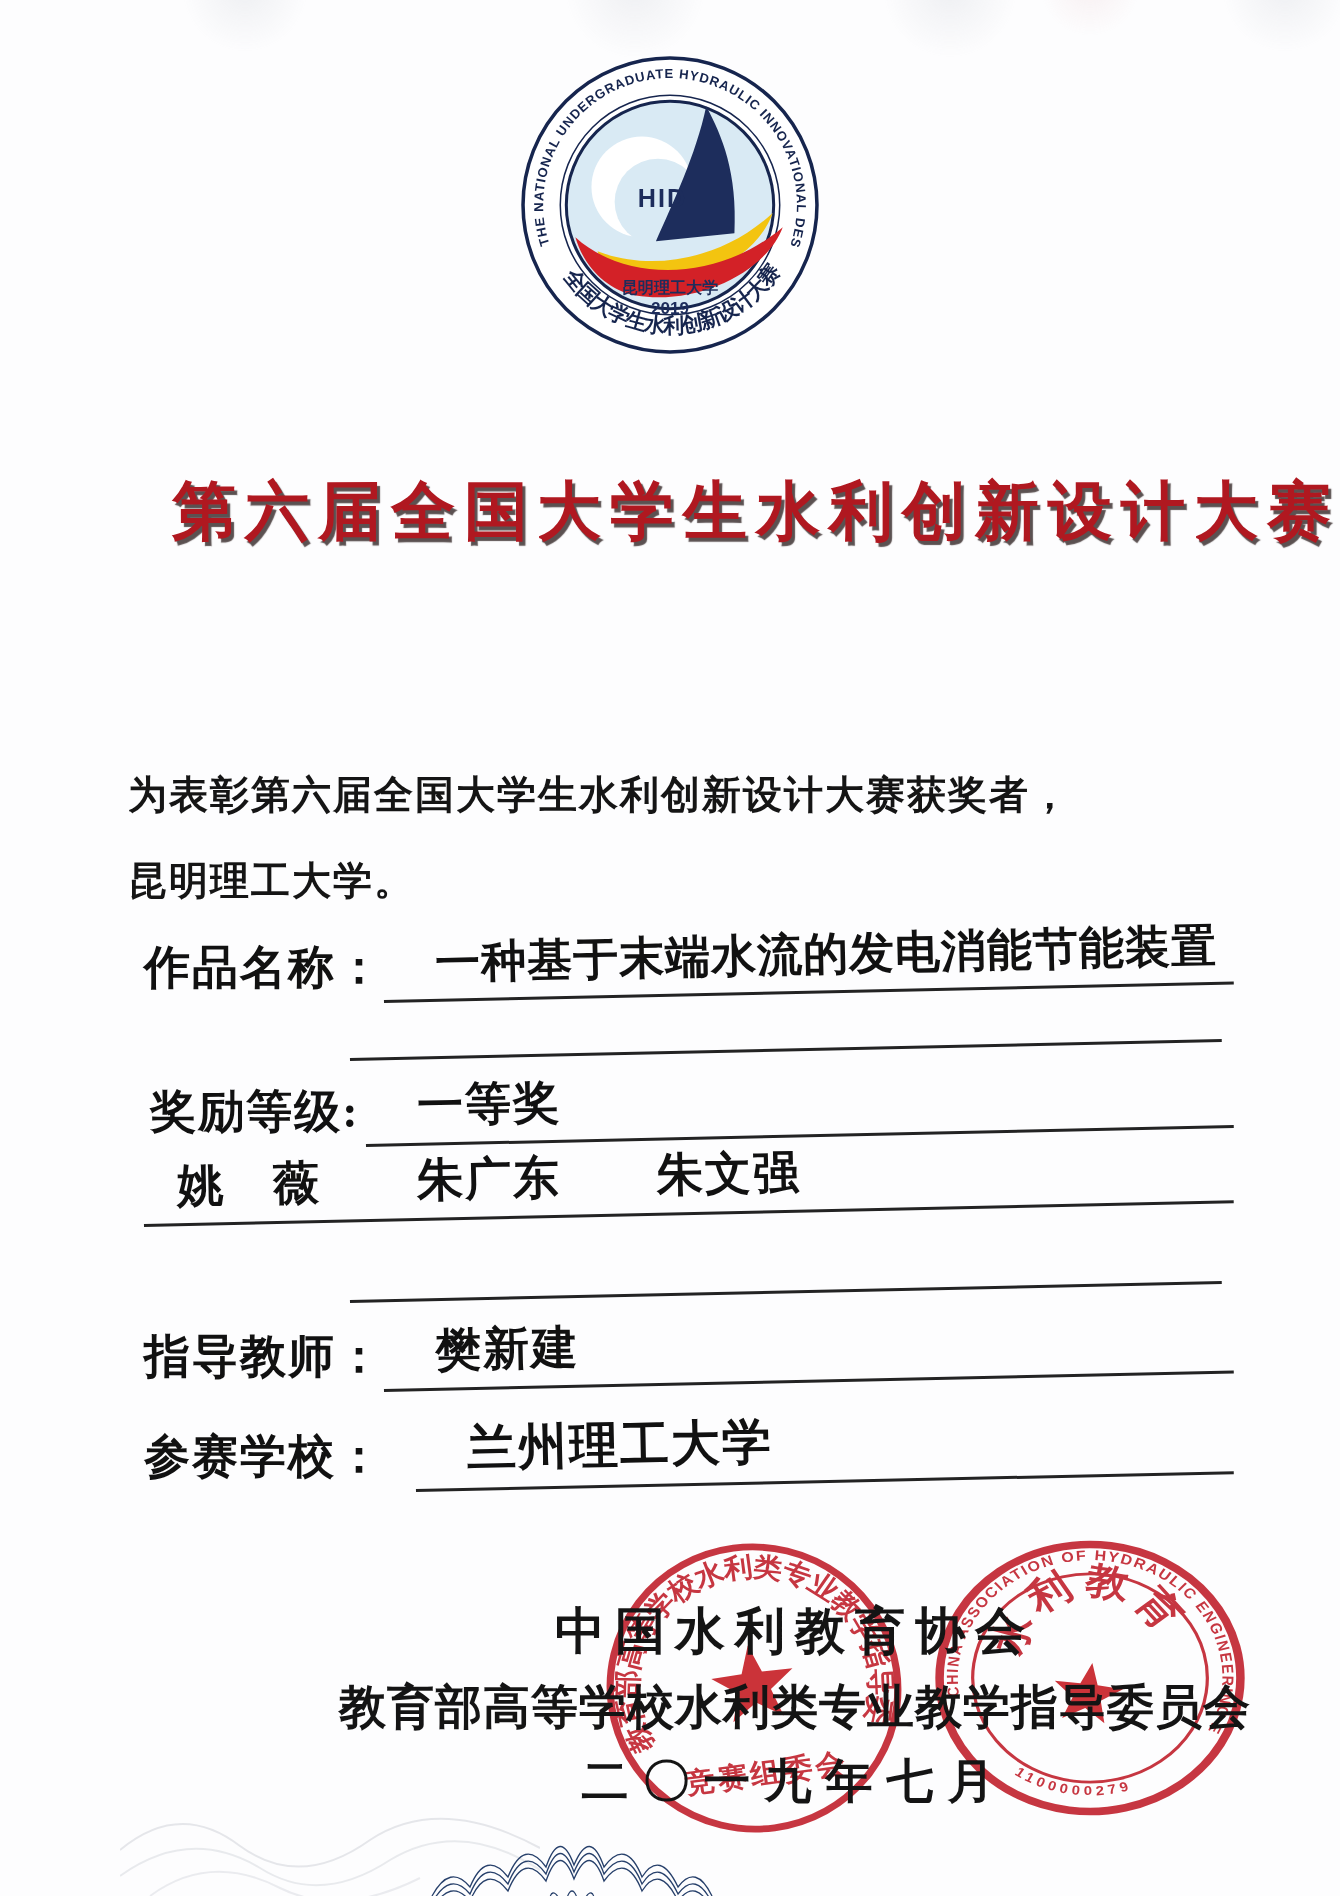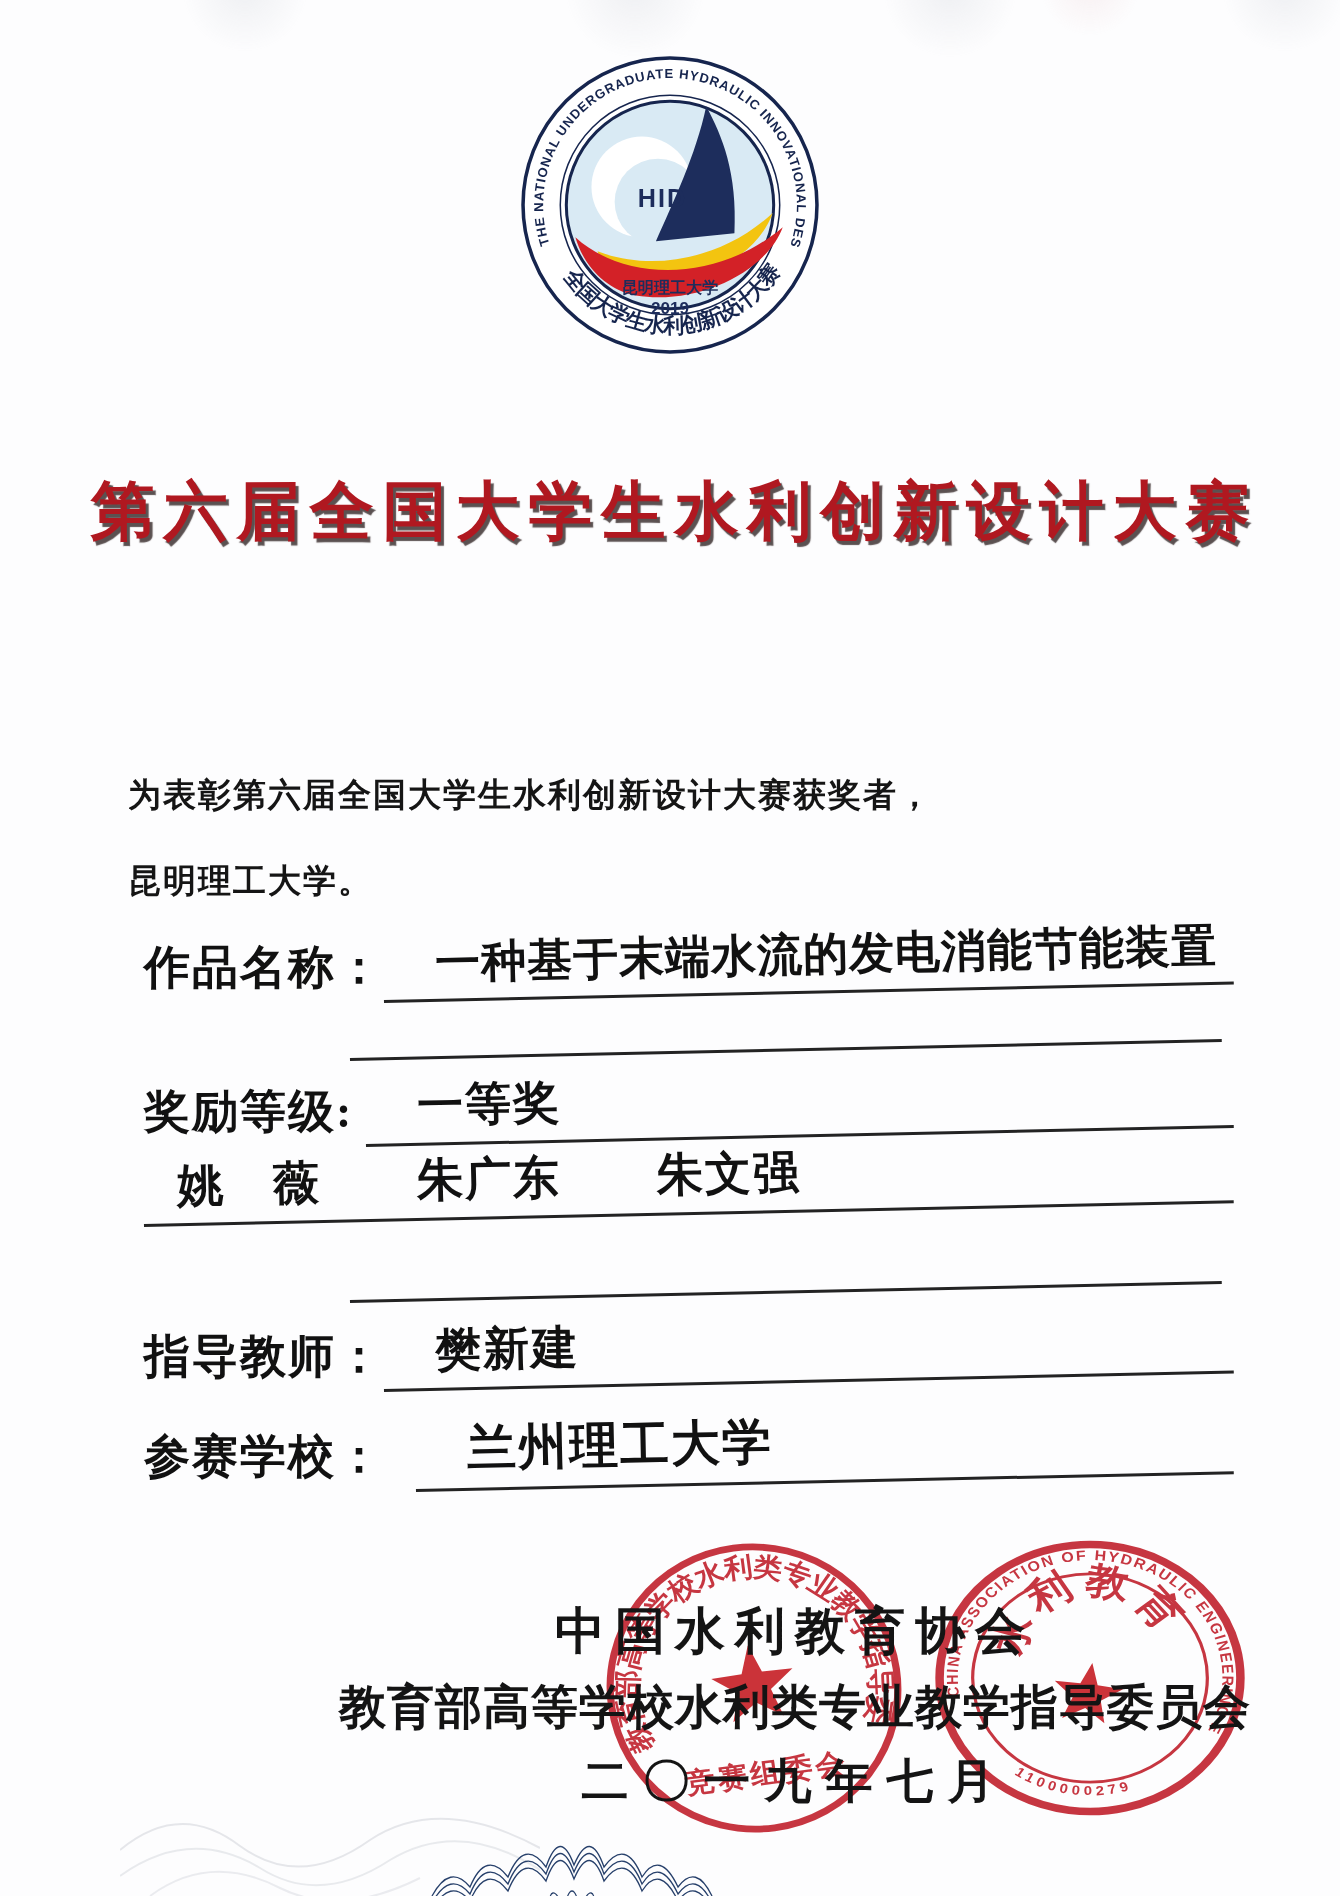--- a/index.html
+++ b/index.html
@@ -8,35 +8,35 @@
     background:#fdfdfe;
     font-family:"Liberation Serif", serif;
   }
   
   .wm{position:absolute;border-radius:50%;
       background:radial-gradient(circle at 50% 40%, rgba(185,190,200,0.55), rgba(255,255,255,0) 68%);
       opacity:.38;filter:blur(1px);}
   .wm.pink{background:radial-gradient(circle at 50% 40%, rgba(225,185,190,0.5), rgba(255,255,255,0) 68%);}
   .logo-wrap{position:absolute;left:50%;top:54px;transform:translateX(-50%);width:302px;height:302px;}
   .title1{
-    position:absolute;top:468px;left:0;width:100%;text-align:center;
+    position:absolute;top:468px;left:0;width:100%;text-align:right;
     font-family:"Liberation Sans", sans-serif;font-weight:900;
     font-size:64px;letter-spacing:9px;text-indent:9px;color:#b01820;
     text-shadow:3px 4px 1px rgba(45,32,32,.78);
     white-space:nowrap;
   }
   .title2{
     position:absolute;top:564px;left:0;width:100%;text-align:center;
     font-family:"Liberation Sans", sans-serif;font-weight:900;
     font-size:120px;letter-spacing:56px;text-indent:56px;color:#e42a2b;
     text-shadow:0 0 2px #ffffff,2px 2px 0 #ffffff,-2px 2px 0 #ffffff,8px 10px 1px rgba(55,52,52,.88);
     white-space:nowrap;
   }
   .bodytext{position:absolute;left:128px;top:752px;width:1110px;color:#151515;}
-  .bodytext p{margin:0;font-size:33px;font-weight:700;line-height:86px;letter-spacing:2px;white-space:nowrap;}
+  .bodytext p{margin:0;font-size:39px;font-weight:700;line-height:86px;letter-spacing:2px;white-space:nowrap;}
   .frow{position:absolute;left:144px;width:1090px;height:64px;display:flex;align-items:flex-end;}
   .flabel{
     flex:0 0 222px;font-size:46px;font-weight:700;color:#111;
     letter-spacing:2px;white-space:nowrap;padding-bottom:4px;
   }
   .fline{
     position:relative;flex:1 1 auto;height:100%;
     border-bottom:3px solid #232323;
     transform:rotate(-1.25deg);transform-origin:left bottom;
   }
@@ -112,21 +112,21 @@
   </div>
 
   <div class="frow" style="top:939px;">
     <div class="flabel">作品名称：</div>
     <div class="fline">
       <span class="fvalue" style="font-size:45px;letter-spacing:1px;">一种基于末端水流的发电消能节能装置</span>
     </div>
   </div>
   <div class="blank-line" style="top:1058px;"></div>
 
-  <div class="frow" style="top:1083px;">
+  <div class="frow" style="top:1083px;text-align:center;">
     <div class="flabel">奖励等级:</div>
     <div class="fline">
       <span class="fvalue">一等奖</span>
     </div>
   </div>
 
   <div class="frow" style="top:1163px;">
     <div class="fline">
       <span class="fvalue" style="left:34px;">姚　薇　　朱广东　　朱文强</span>
     </div>

